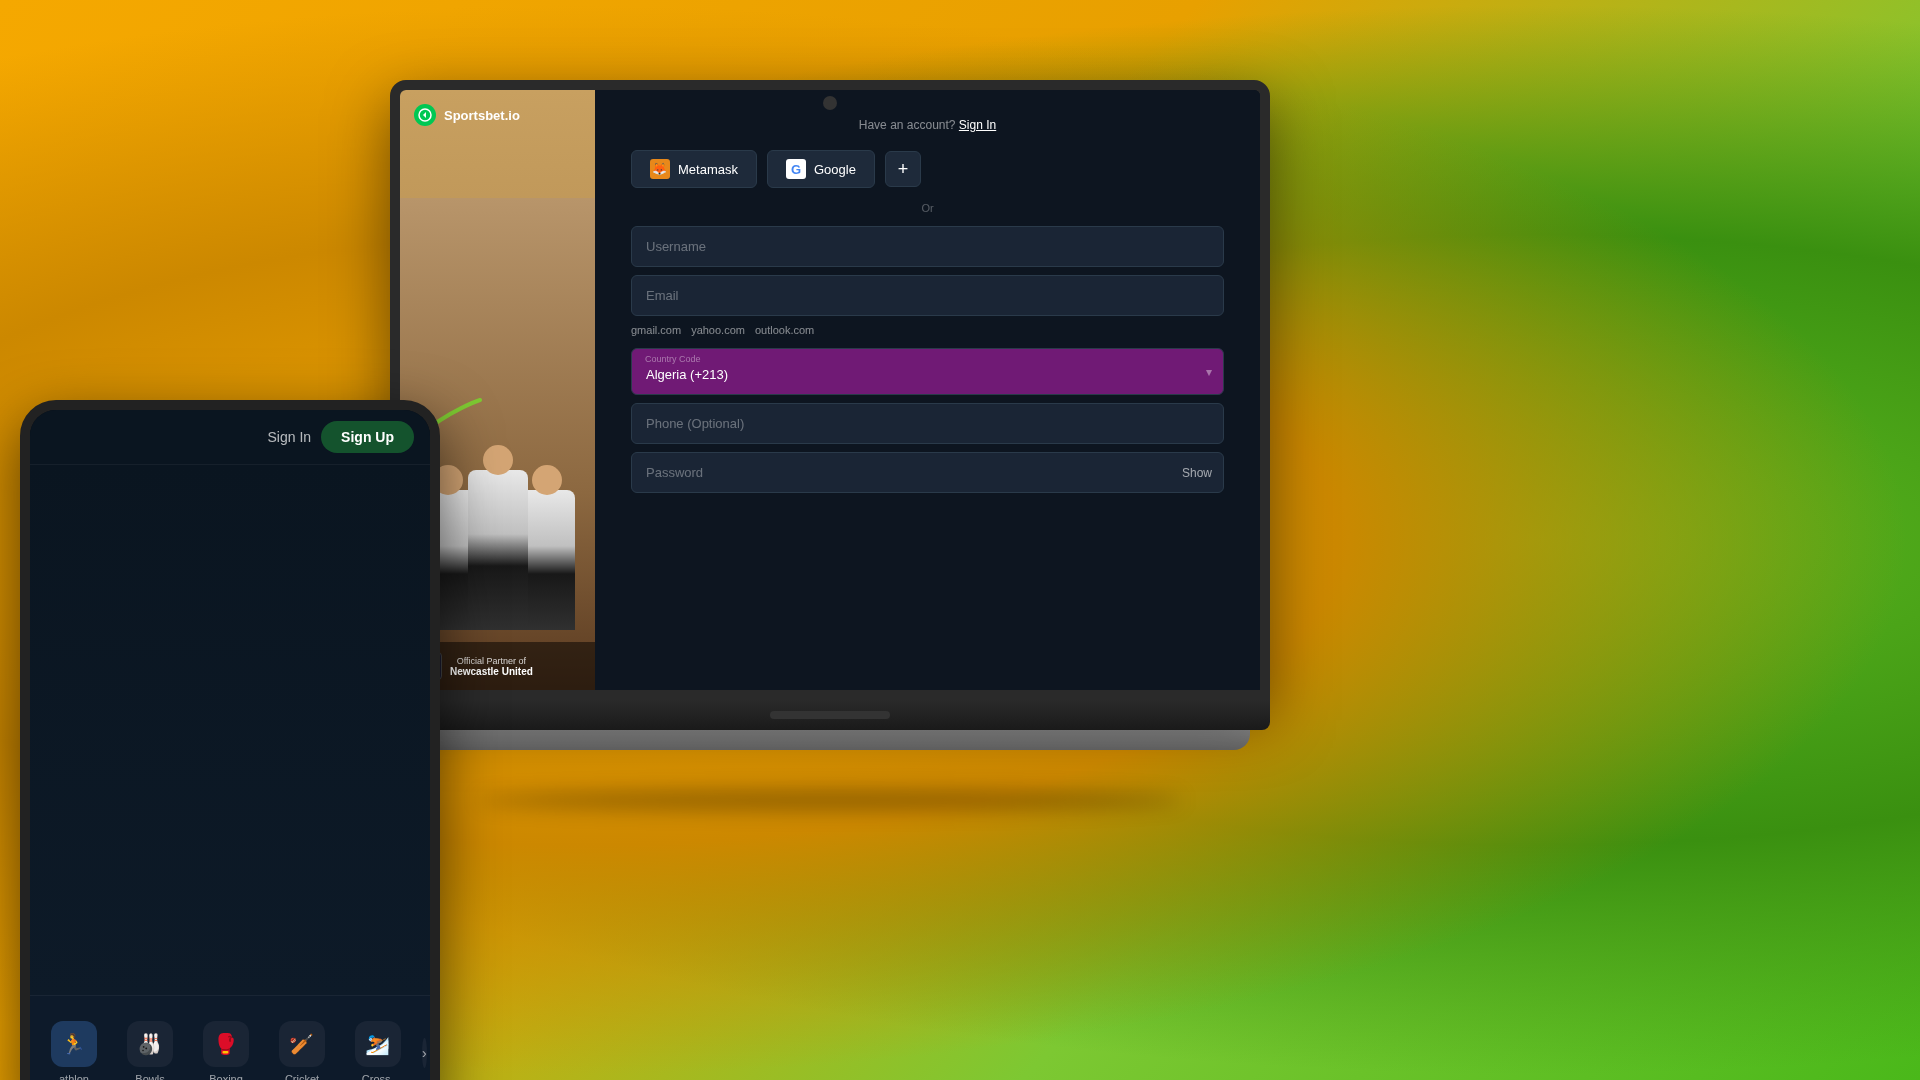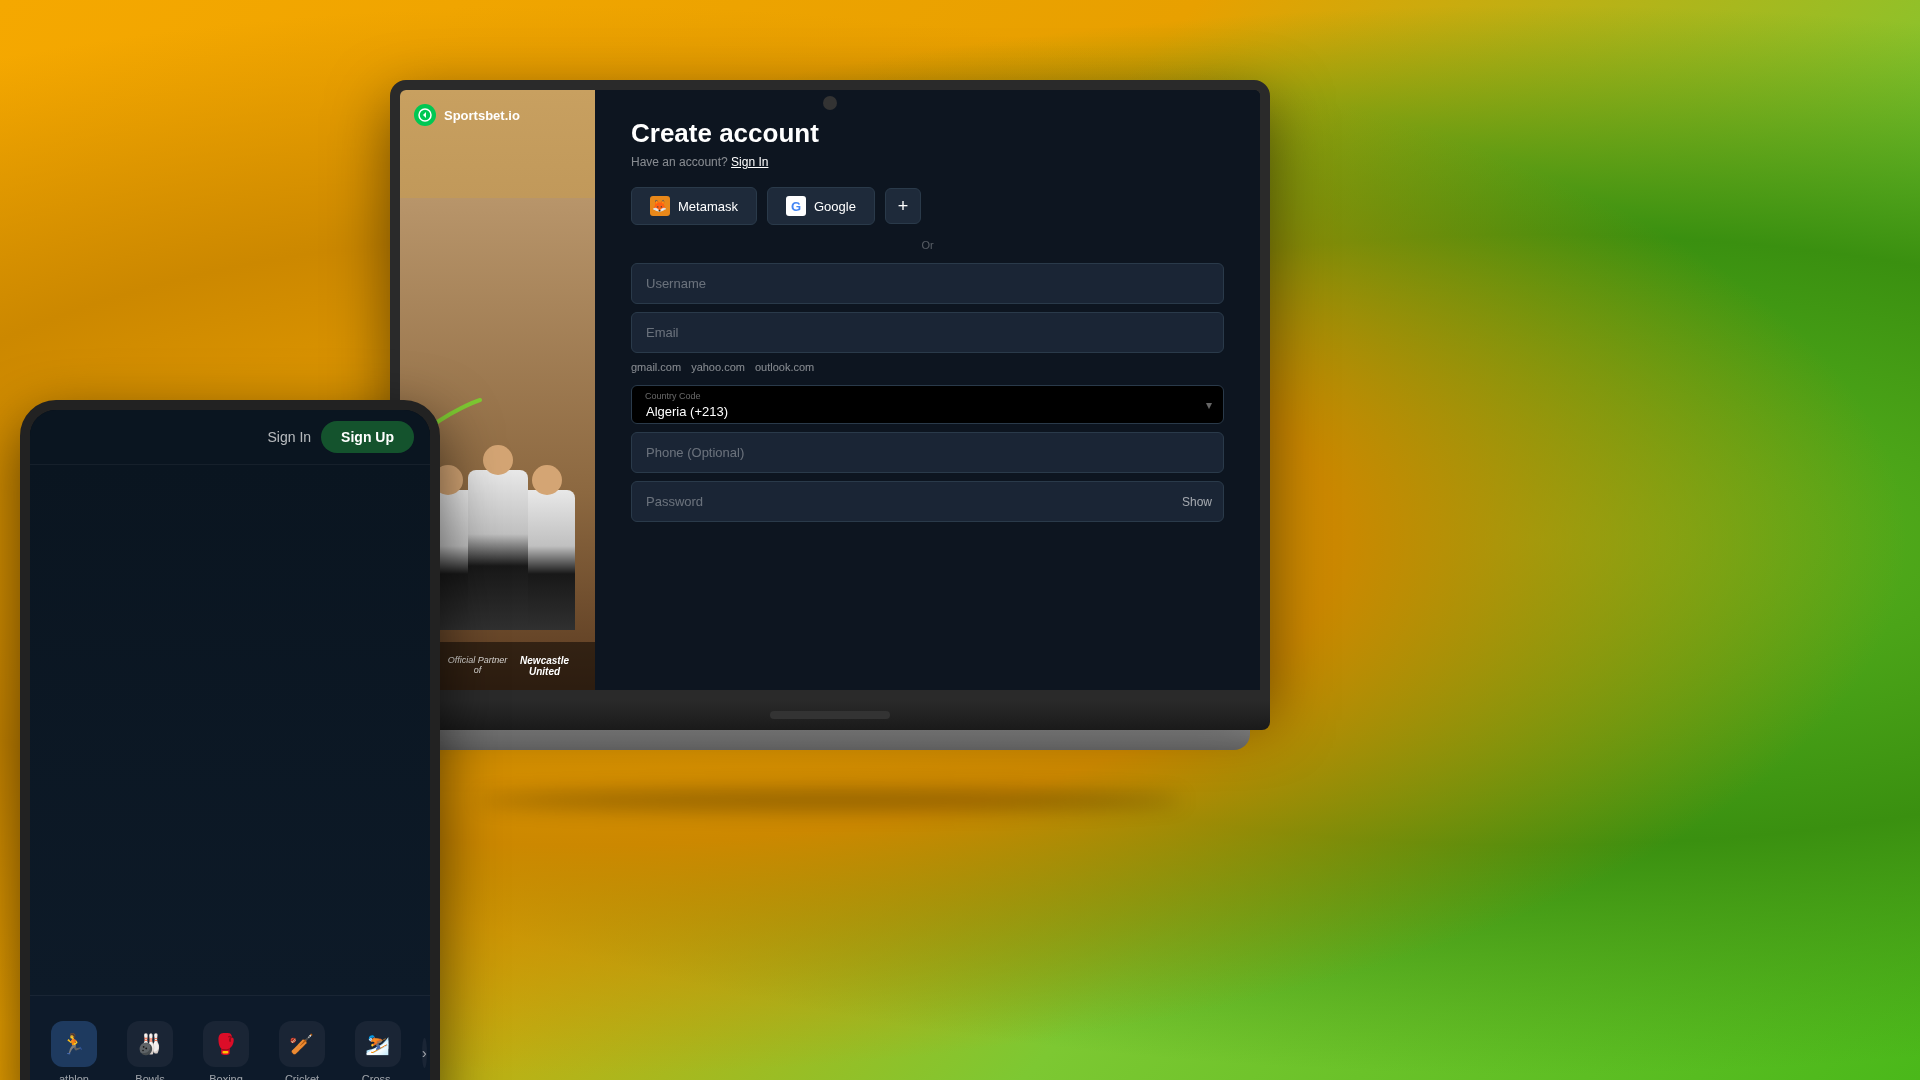--- a/index.html
+++ b/index.html
@@ -178,22 +178,21 @@
       border: 1px solid #444;
       display: flex;
       align-items: center;
       justify-content: center;
       font-size: 10px;
       color: #fff;
     }
 
     .partner-text {
       display: flex;
-      flex-direction: row;
-      font-style: italic;
+      flex-direction: column;
     }
 
     .partner-label {
       color: rgba(255,255,255,0.8);
       font-size: 9px;
     }
 
     .partner-name {
       color: white;
       font-size: 10px;
@@ -213,20 +212,21 @@
       color: white;
       font-size: 26px;
       font-weight: 700;
       margin-bottom: 6px;
     }
 
     .form-subtitle {
       color: rgba(255,255,255,0.5);
       font-size: 12px;
       margin-bottom: 18px;
+      text-align: center;
     }
 
     .signin-link {
       color: white;
       text-decoration: underline;
       font-size: 12px;
     }
 
     .social-buttons {
       display: flex;
@@ -344,24 +344,24 @@
     .country-label {
       position: absolute;
       top: 6px;
       left: 14px;
       color: rgba(255,255,255,0.4);
       font-size: 9px;
     }
 
     .country-select {
       width: 100%;
-      background: #000000;
+      background: #701a75;
       border: 1px solid #2a3a4a;
       border-radius: 6px;
-      padding: 18px 14px 4px;
+      padding: 18px 14px 12px;
       color: white;
       font-size: 13px;
       outline: none;
       appearance: none;
       cursor: pointer;
     }
 
     .chevron-icon {
       position: absolute;
       right: 12px;
@@ -655,21 +655,20 @@
           <div class="newcastle-badge">⚽</div>
           <div class="partner-text">
             <span class="partner-label">Official Partner of</span>
             <span class="partner-name">Newcastle United</span>
           </div>
         </div>
       </div>
 
       <div class="right-panel">
         
-        <h1 class="form-title">Create account</h1>
         
         <p class="form-subtitle">
           <span>Have an account?</span>
           <a class="signin-link" href="#">Sign In</a>
         </p>
 
         
         <div class="social-buttons">
           <button class="social-btn">
             <span class="icon metamask-icon">🦊</span>

